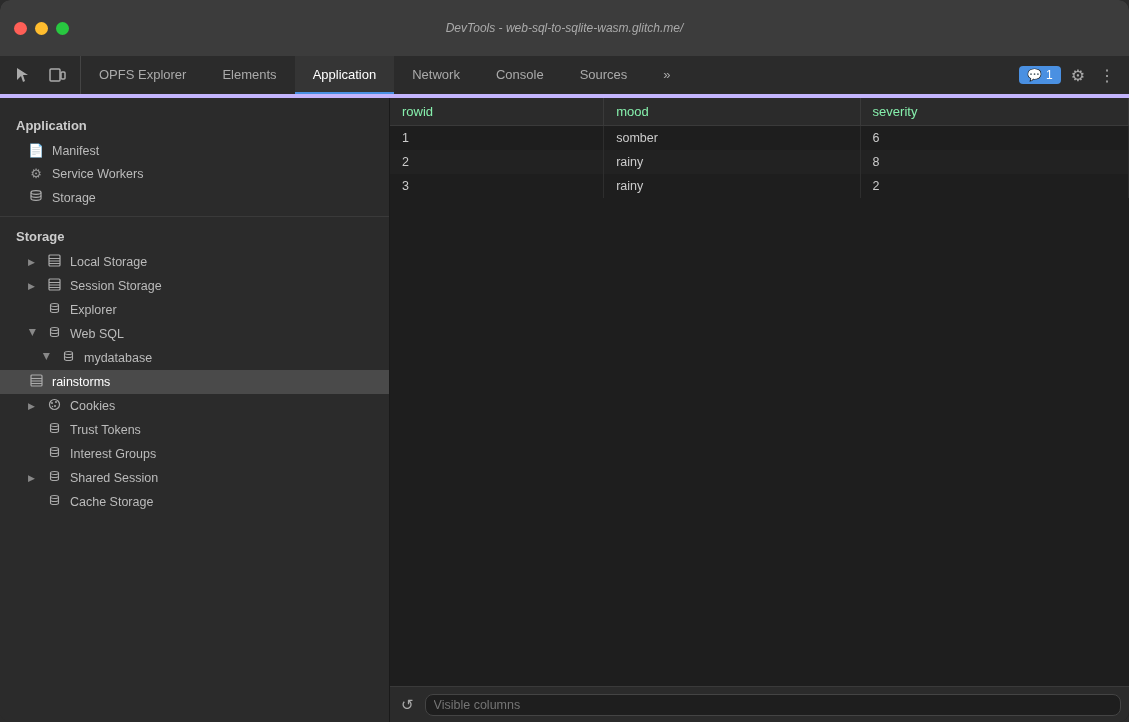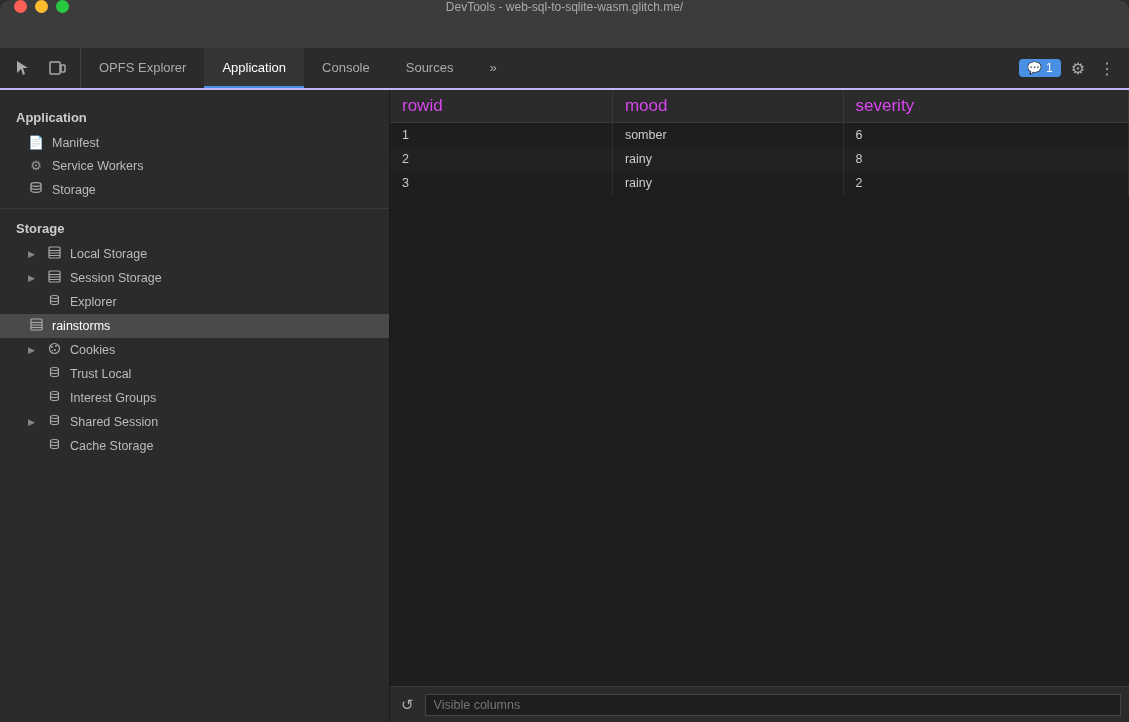--- a/index.html
+++ b/index.html
@@ -12,26 +12,28 @@
       height: 722px;
       display: flex;
       flex-direction: column;
       border-radius: 10px;
       overflow: hidden;
     }
 
     
     .title-bar {
       background: #3c3c3c;
-      height: 48px;
-      display: flex;
+      height: 56px;
+      display: flex;
+      align-items: center;
       justify-content: center;
       position: relative;
       border-radius: 10px 10px 0 0;
       flex-shrink: 0;
+      font-style: italic;
     }
     .title-bar-buttons {
       position: absolute;
       left: 14px;
       display: flex;
       gap: 8px;
     }
     .tb-btn {
       width: 13px;
       height: 13px;
@@ -46,21 +48,21 @@
       color: #aaa;
       font-size: 12px;
     }
 
     
     .toolbar {
       background: #2b2b2b;
       height: 42px;
       display: flex;
       align-items: stretch;
-      border-bottom: 2px solid #c4b5fd;
+      border-bottom: 4px solid #c4b5fd;
       flex-shrink: 0;
     }
     .toolbar-icons {
       display: flex;
       align-items: center;
       padding: 0 10px;
       gap: 8px;
       border-right: 1px solid #444;
     }
     .toolbar-icon-btn {
@@ -189,25 +191,25 @@
     .table-area {
       flex: 1;
       overflow: auto;
     }
     .data-table {
       width: 100%;
       border-collapse: collapse;
     }
     .data-table th {
       background: #2b2b2b;
-      color: #d946ef;
+      color: #86efac;
       text-align: left;
       padding: 6px 12px;
       font-weight: 500;
-      font-size: 17px;
+      font-size: 13px;
       border-bottom: 1px solid #3a3a3a;
       border-right: 1px solid #3a3a3a;
       position: sticky;
       top: 0;
       z-index: 1;
     }
     .data-table td {
       padding: 5px 12px;
       font-size: 12.5px;
       border-right: 1px solid #2e2e2e;
@@ -233,21 +235,21 @@
       border: none;
       color: #aaa;
       font-size: 15px;
       cursor: pointer;
       padding: 3px;
     }
     .visible-cols-input {
       flex: 1;
       background: #1e1e1e;
       border: 1px solid #444;
-      border-radius: 0;
+      border-radius: 8px;
       color: #aaa;
       font-size: 12.5px;
       padding: 3px 8px;
       outline: none;
     }
 
     
     .sidebar-divider {
       height: 1px;
       background: #3a3a3a;
@@ -277,22 +279,28 @@
       <svg width="18" height="18" viewBox="0 0 18 18" fill="none" xmlns="http://www.w3.org/2000/svg">
         <rect x="2" y="3" width="10" height="12" rx="1" stroke="#aaa" stroke-width="1.5" fill="none"></rect>
         <rect x="13" y="6" width="4" height="7" rx="1" stroke="#aaa" stroke-width="1.5" fill="none"></rect>
       </svg>
     </button>
   </div>
   <div class="tabs">
     <div class="tab">
       <span>OPFS Explorer</span>
     </div>
+    <div class="tab">
+      <span>Elements</span>
+    </div>
     <div class="tab active">
       <span>Application</span>
+    </div>
+    <div class="tab">
+      <span>Network</span>
     </div>
     <div class="tab">
       <span>Console</span>
     </div>
     <div class="tab">
       <span>Sources</span>
     </div>
     <div class="tab">
       <span>»</span>
     </div>
@@ -367,21 +375,43 @@
       <span class="item-icon">
         <svg width="13" height="13" viewBox="0 0 13 13" fill="none">
             <ellipse cx="6.5" cy="3" rx="4" ry="1.5" stroke="#aaa" stroke-width="1.1"></ellipse>
             <path d="M2.5 3v3c0 .8 1.8 1.5 4 1.5s4-.7 4-1.5V3" stroke="#aaa" stroke-width="1.1" fill="none"></path>
             <path d="M2.5 6v3c0 .8 1.8 1.5 4 1.5s4-.7 4-1.5V6" stroke="#aaa" stroke-width="1.1" fill="none"></path>
           </svg>
       </span>
       <span>Explorer</span>
     </div>
 
-
+    <div class="sidebar-item">
+      <span class="arrow expanded">▶</span>
+      <span class="item-icon">
+        <svg width="13" height="13" viewBox="0 0 13 13" fill="none">
+            <ellipse cx="6.5" cy="3" rx="4" ry="1.5" stroke="#aaa" stroke-width="1.1"></ellipse>
+            <path d="M2.5 3v3c0 .8 1.8 1.5 4 1.5s4-.7 4-1.5V3" stroke="#aaa" stroke-width="1.1" fill="none"></path>
+            <path d="M2.5 6v3c0 .8 1.8 1.5 4 1.5s4-.7 4-1.5V6" stroke="#aaa" stroke-width="1.1" fill="none"></path>
+          </svg>
+      </span>
+      <span>Web SQL</span>
+    </div>
+
+    <div class="sidebar-item indent1">
+      <span class="arrow expanded">▶</span>
+      <span class="item-icon">
+        <svg width="13" height="13" viewBox="0 0 13 13" fill="none">
+            <ellipse cx="6.5" cy="3" rx="4" ry="1.5" stroke="#aaa" stroke-width="1.1"></ellipse>
+            <path d="M2.5 3v3c0 .8 1.8 1.5 4 1.5s4-.7 4-1.5V3" stroke="#aaa" stroke-width="1.1" fill="none"></path>
+            <path d="M2.5 6v3c0 .8 1.8 1.5 4 1.5s4-.7 4-1.5V6" stroke="#aaa" stroke-width="1.1" fill="none"></path>
+          </svg>
+      </span>
+      <span>mydatabase</span>
+    </div>
 
     <div class="sidebar-item indent2 active">
       <span class="item-icon">
         <svg width="13" height="13" viewBox="0 0 13 13" fill="none">
             <rect x="1" y="1" width="11" height="11" rx="1" stroke="#aaa" stroke-width="1.2"></rect>
             <line x1="1" y1="4.5" x2="12" y2="4.5" stroke="#aaa" stroke-width="1"></line>
             <line x1="1" y1="7" x2="12" y2="7" stroke="#aaa" stroke-width="1"></line>
             <line x1="1" y1="9.5" x2="12" y2="9.5" stroke="#aaa" stroke-width="1"></line>
           </svg>
       </span>
@@ -404,21 +434,21 @@
 
     <div class="sidebar-item">
       <span style="width:10px;display:inline-block"></span>
       <span class="item-icon">
         <svg width="13" height="13" viewBox="0 0 13 13" fill="none">
             <ellipse cx="6.5" cy="3" rx="4" ry="1.5" stroke="#aaa" stroke-width="1.1"></ellipse>
             <path d="M2.5 3v3c0 .8 1.8 1.5 4 1.5s4-.7 4-1.5V3" stroke="#aaa" stroke-width="1.1" fill="none"></path>
             <path d="M2.5 6v3c0 .8 1.8 1.5 4 1.5s4-.7 4-1.5V6" stroke="#aaa" stroke-width="1.1" fill="none"></path>
           </svg>
       </span>
-      <span>Trust Local</span>
+      <span>Trust Tokens</span>
     </div>
 
     <div class="sidebar-item">
       <span style="width:10px;display:inline-block"></span>
       <span class="item-icon">
         <svg width="13" height="13" viewBox="0 0 13 13" fill="none">
             <ellipse cx="6.5" cy="3" rx="4" ry="1.5" stroke="#aaa" stroke-width="1.1"></ellipse>
             <path d="M2.5 3v3c0 .8 1.8 1.5 4 1.5s4-.7 4-1.5V3" stroke="#aaa" stroke-width="1.1" fill="none"></path>
             <path d="M2.5 6v3c0 .8 1.8 1.5 4 1.5s4-.7 4-1.5V6" stroke="#aaa" stroke-width="1.1" fill="none"></path>
           </svg>

